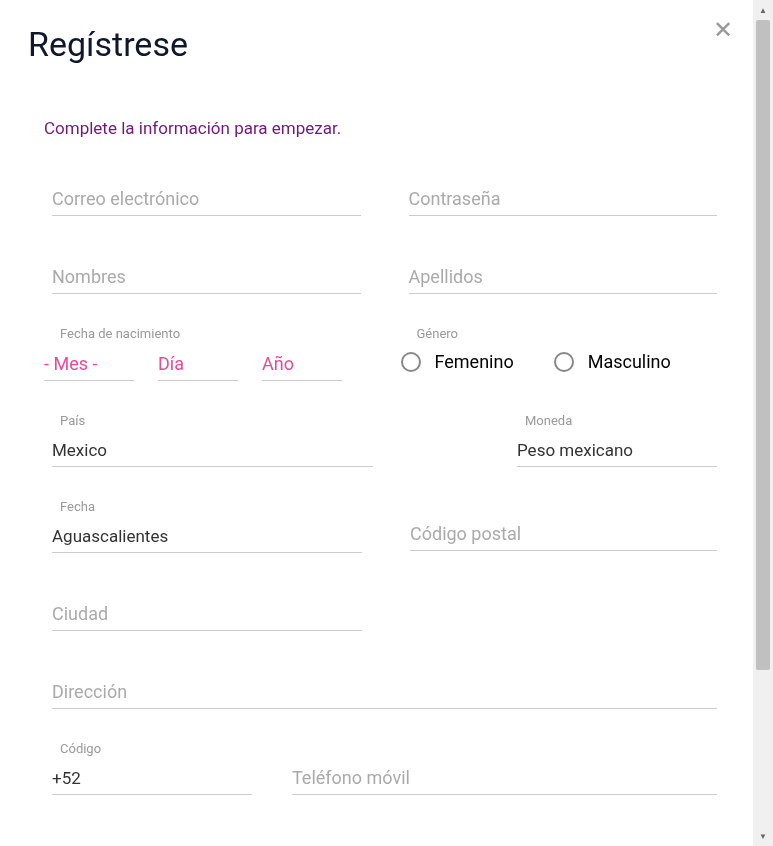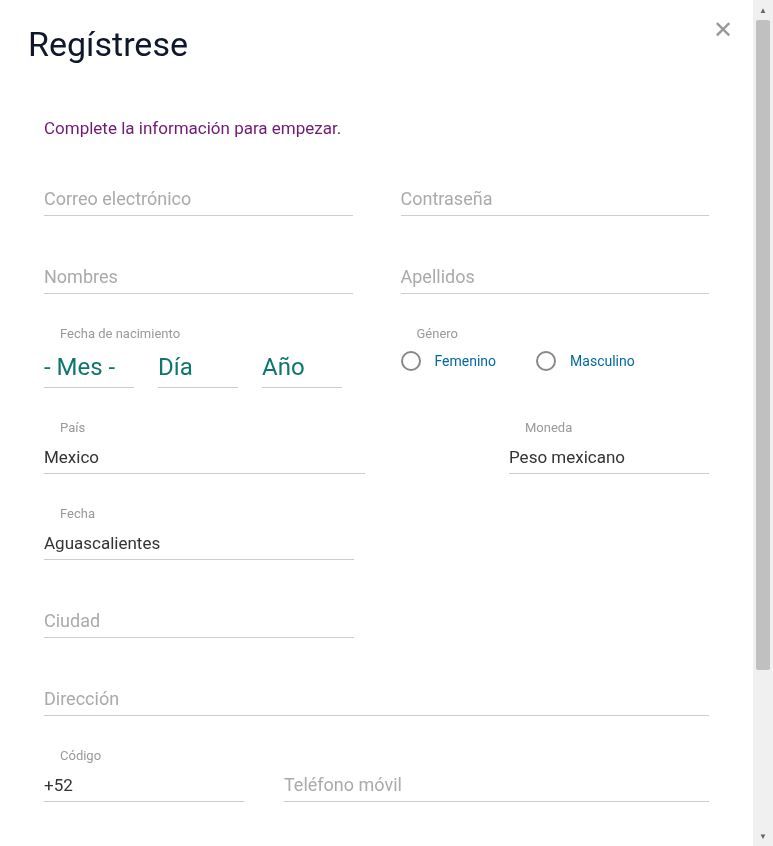--- a/index.html
+++ b/index.html
@@ -106,38 +106,39 @@
     .input {
       width: 100%;
       border: none;
       border-bottom: 1px solid #ccc;
       font-size: 17px;
       padding: 6px 0;
       outline: none;
       color: #333;
       background: transparent;
       font-family: inherit;
+      margin-left: 8px;
     }
     .input::placeholder {
       color: #aaa;
     }
     .input-placeholder-only {
       font-size: 18px;
     }
     .select-group {
       display: flex;
       gap: 24px;
     }
     .select {
       border: none;
       border-bottom: 1px solid #ccc;
-      font-size: 24px;
+      font-size: 18px;
       padding: 6px 0;
       outline: none;
-      color: #0f766e;
+      color: #ec4899;
       background: transparent;
       font-family: inherit;
       cursor: pointer;
       -webkit-appearance: none;
       -moz-appearance: none;
       appearance: none;
     }
     .select-mes { width: 90px; }
     .select-dia { width: 80px; }
     .select-ano { width: 80px; }
@@ -153,22 +154,22 @@
       gap: 14px;
     }
     .radio-circle {
       width: 20px;
       height: 20px;
       border: 2px solid #888;
       border-radius: 50%;
       cursor: pointer;
     }
     .radio-label {
-      font-size: 14px;
-      color: #0369a1;
+      font-size: 18px;
+      color: #000000;
     }
     .row-country {
       display: flex;
       gap: 24px;
       margin-bottom: 32px;
     }
     .field-country {
       flex: 1;
     }
     .field-currency {
@@ -262,20 +263,23 @@
           <span class="label">Moneda</span>
           <input class="input" type="text" value="Peso mexicano" style="">
         </div>
       </div>
 
       <div class="row">
         <div class="field field-half">
           <span class="label">Fecha</span>
           <input class="input" type="text" value="Aguascalientes" style="">
         </div>
+        <div class="field" style="padding-top:18px;">
+          <input class="input input-placeholder-only" type="text" placeholder="Código postal" style="">
+        </div>
       </div>
 
       <div class="row">
         <div class="field field-half">
           <input class="input input-placeholder-only" type="text" placeholder="Ciudad" style="">
         </div>
         <div class="field"></div>
       </div>
 
       <div class="row row-tight">

